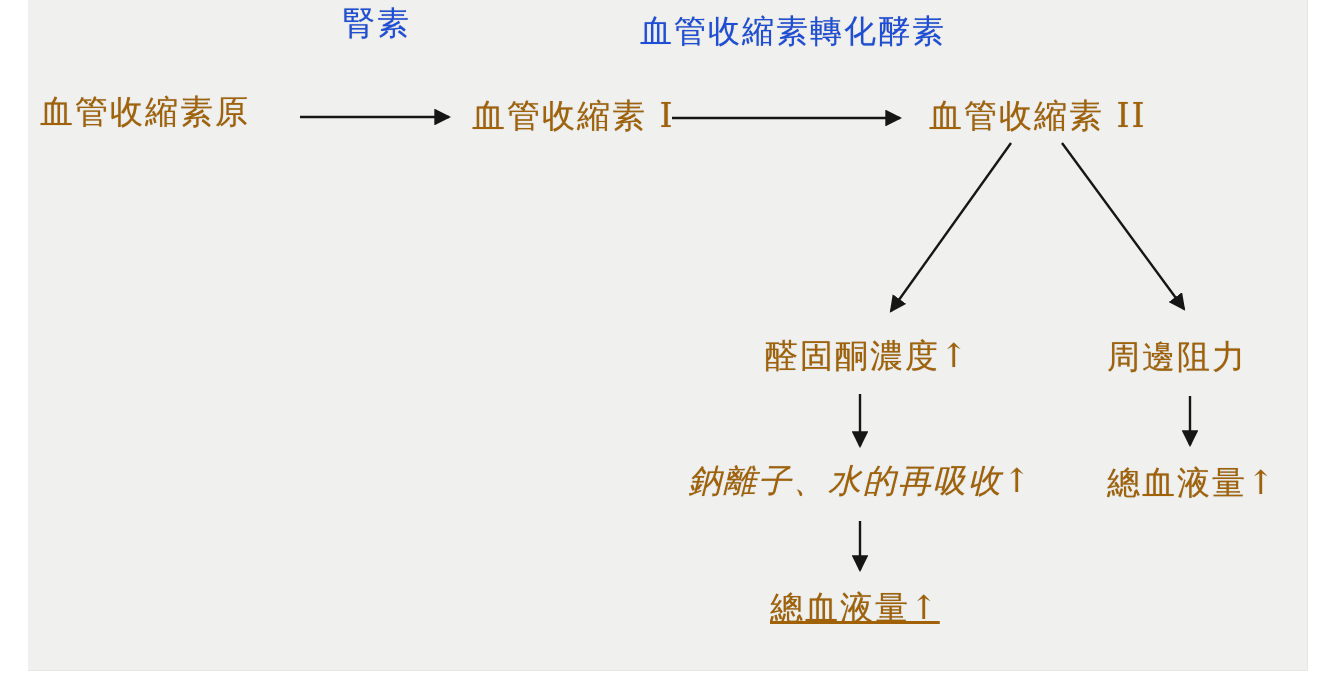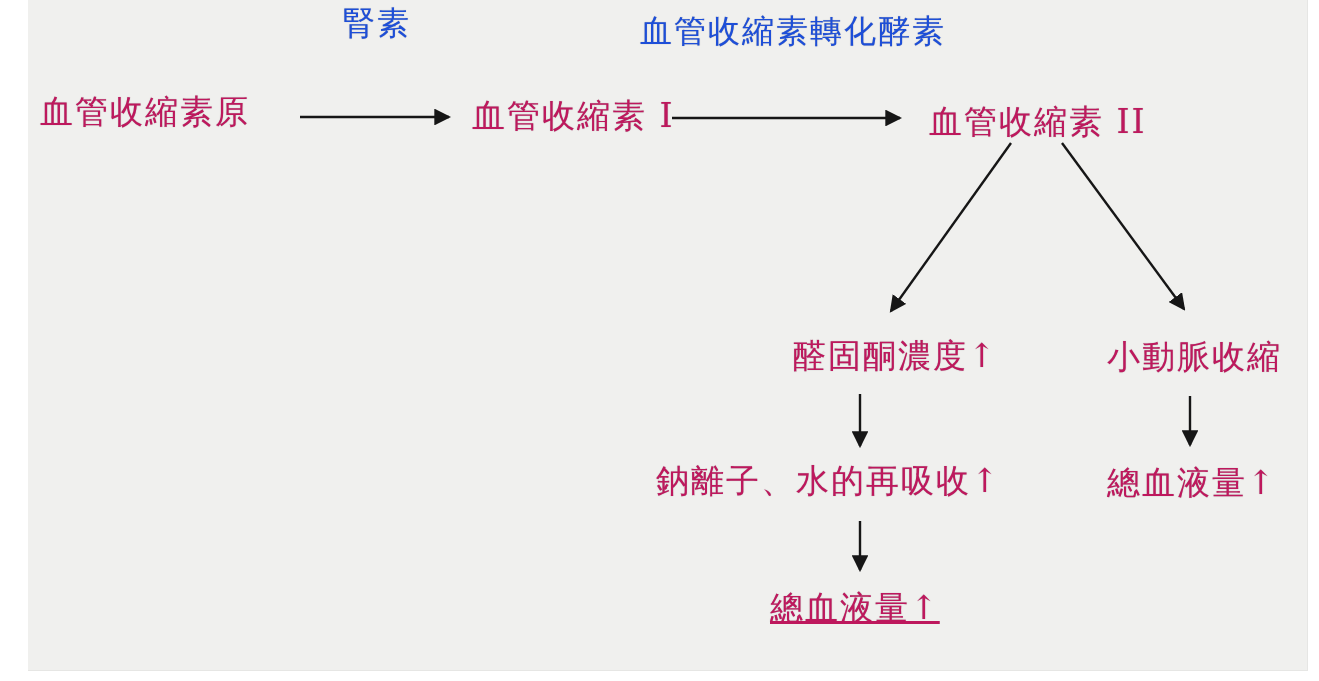--- a/index.html
+++ b/index.html
@@ -19,21 +19,21 @@
     height: 670px;
     background: #f0f0ee;
     border-right: 1px solid #e6e6e4;
     border-bottom: 1px solid #e6e6e4;
   }
   .node {
     position: absolute;
     font-size: 33px;
     line-height: 40px;
     letter-spacing: 2px;
-    color: #be185d;
+    color: #a16207;
     white-space: nowrap;
     text-shadow: 0 0 1px rgba(40,40,40,0.35);
   }
   .enzyme {
     position: absolute;
     font-size: 32px;
     line-height: 38px;
     letter-spacing: 2px;
     color: #1d4ed8;
     white-space: nowrap;
@@ -73,23 +73,23 @@
 </svg>
 
 <div class="enzyme" style="left:343px; top:4px;">腎素</div>
 
 <div class="enzyme" style="left:640px; top:12px;">血管收縮素轉化酵素</div>
 
 <div class="node" style="left:40px; top:92px;">血管收縮素原</div>
 
 <div class="node" style="left:472px; top:96px;">血管收縮素 I</div>
 
-<div class="node" style="left:929px; top:102px;">血管收縮素 II</div>
+<div class="node" style="left:929px; top:96px;">血管收縮素 II</div>
 
-<div class="node" style="left:793px; top:336px;">醛固酮濃度↑</div>
+<div class="node" style="left:765px; top:336px;">醛固酮濃度↑</div>
 
-<div class="node" style="left:1107px; top:337px;">小動脈收縮</div>
+<div class="node" style="left:1107px; top:337px;">周邊阻力</div>
 
-<div class="node" style="left:656px; top:461px;">鈉離子、水的再吸收↑</div>
+<div class="node" style="left:688px; top:461px;font-style:italic;">鈉離子、水的再吸收↑</div>
 
 <div class="node" style="left:1107px; top:463px;">總血液量↑</div>
 
 <div class="node" style="left:770px; top:588px;text-decoration:underline;">總血液量↑</div>
 
 </body></html>

